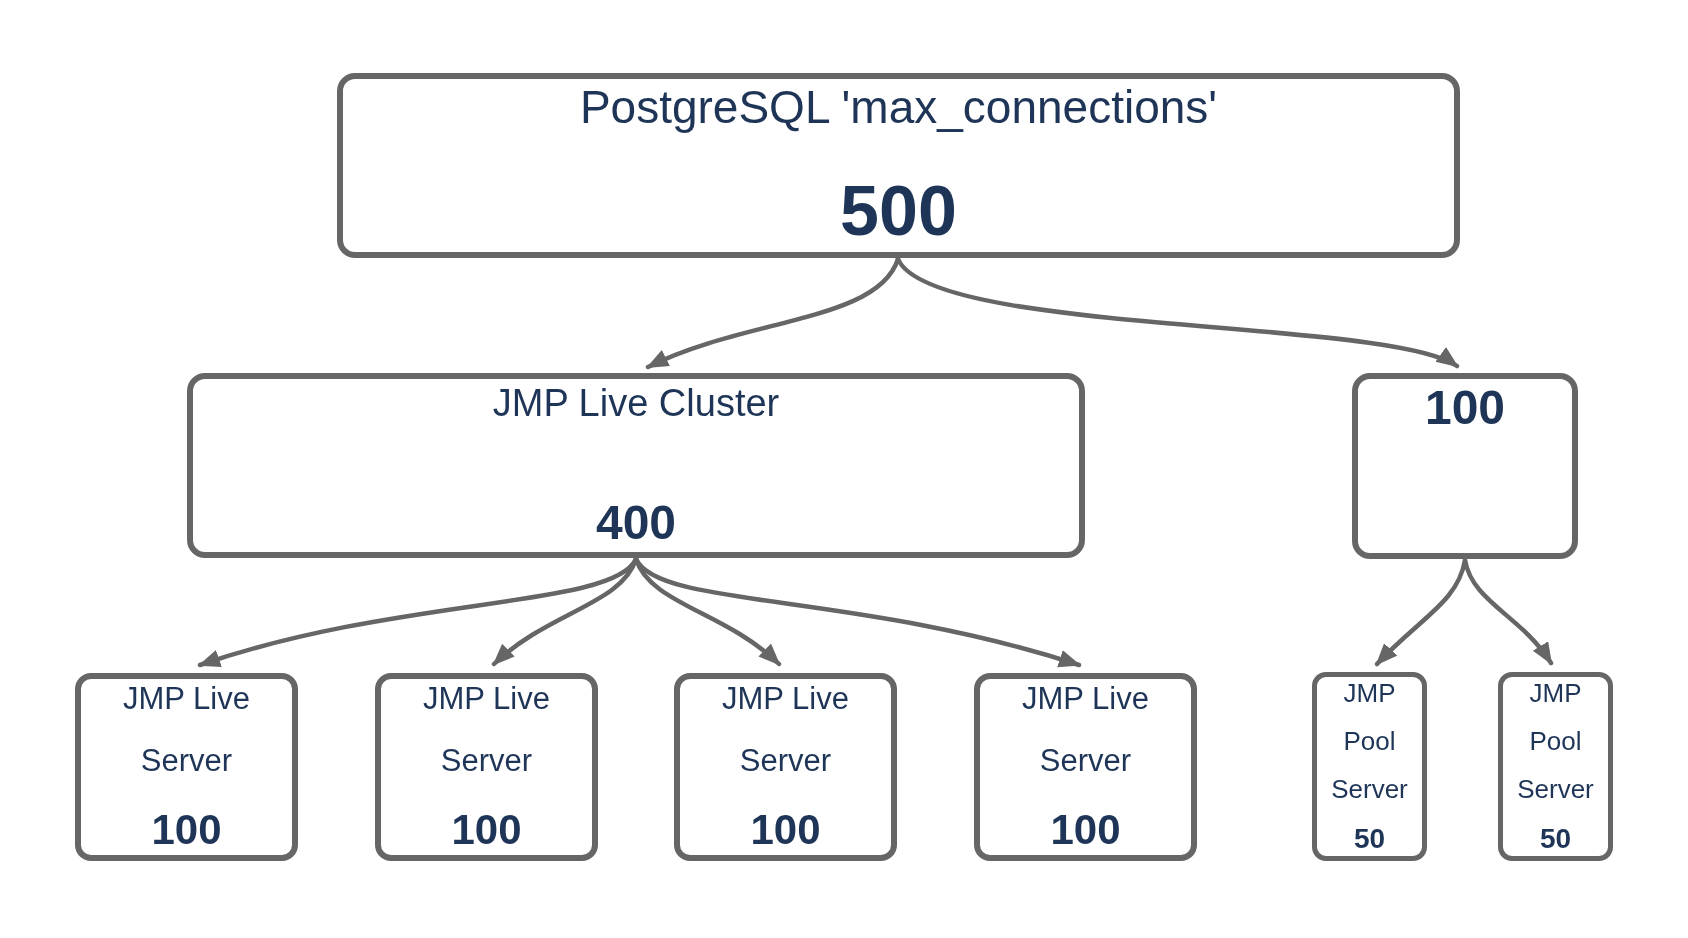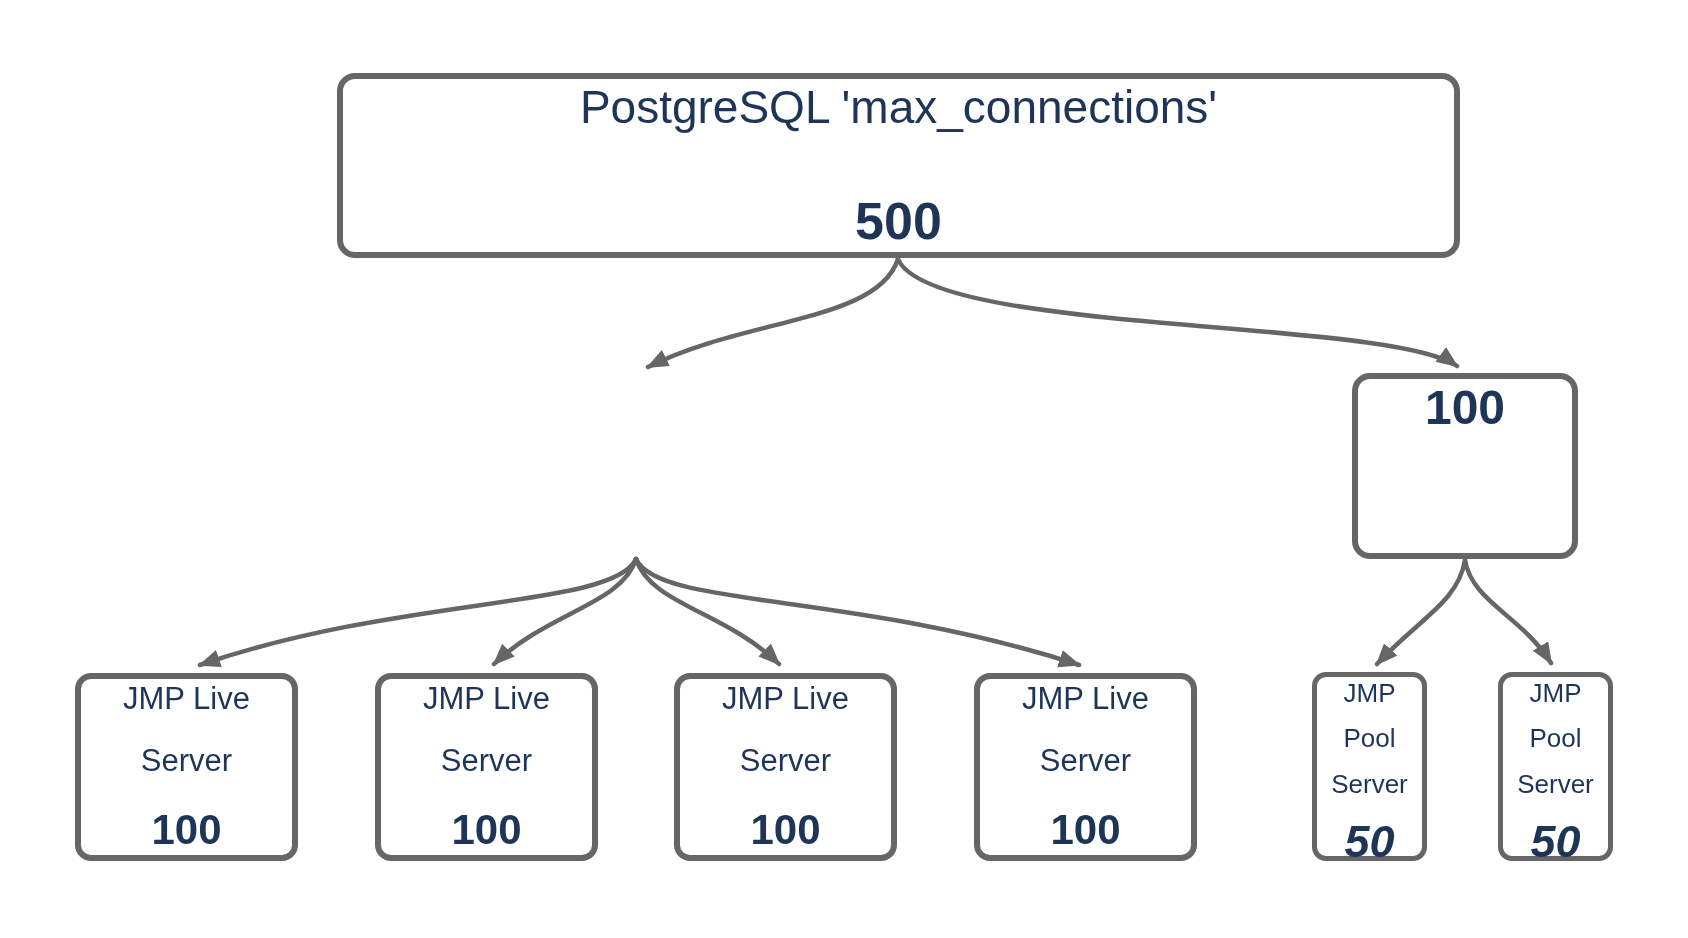--- a/index.html
+++ b/index.html
@@ -42,41 +42,41 @@
     flex-direction: column;
     align-items: center;
     justify-content: space-between;
     text-align: center;
   }
   .node .label { font-weight: 400; color: var(--text); }
   .node .value { font-weight: 700; color: var(--text); }
 
   .node-root   { left: 337px;  top: 73px;  width: 1123px; height: 185px; }
   .node-root .label { font-size: 46px; line-height: 1.25; }
-  .node-root .value { font-size: 52px; line-height: 1.2; margin-top: 32px; }
+  .node-root .value { font-size: 70px; line-height: 1.2; margin-top: 32px; }
 
   .node-cluster { left: 187px;  top: 373px; width: 898px;  height: 185px; }
   .node-cluster .label { font-size: 38px; line-height: 1.3; }
   .node-cluster .value { font-size: 48px; line-height: 1.2; }
 
   .node-pool    { left: 1352px; top: 373px; width: 226px;  height: 186px; }
   .node-pool .label { font-size: 38px; line-height: 1.3; }
   .node-pool .value { font-size: 48px; line-height: 1.2; }
 
   .node-ls { top: 673px; width: 223px; height: 188px; border-radius: 16px; gap: 8px; }
   .node-ls .label { font-size: 31px; line-height: 1.28; }
   .node-ls .value { font-size: 42px; line-height: 1.2; margin-top: 2px; }
   .node-ls1 { left: 75px; }
   .node-ls2 { left: 375px; }
   .node-ls3 { left: 674px; }
   .node-ls4 { left: 974px; }
 
   .node-ps { top: 672px; width: 115px; height: 189px; border-radius: 14px; border-width: 5px; gap: 12px; }
   .node-ps .label { font-size: 26px; line-height: 1.28; }
-  .node-ps .value { font-size: 45px; line-height: 1.2; margin-top: 2px; font-style: italic; }
+  .node-ps .value { font-size: 28px; line-height: 1.2; margin-top: 2px; }
   .node-ps1 { left: 1312px; }
   .node-ps2 { left: 1498px; }
 </style>
 </head>
 <body>
 
 <div class="canvas">
 
   <svg class="connectors" viewBox="0 0 1688 938" aria-hidden="true">
     <defs>
@@ -92,20 +92,24 @@
     <path class="edge" d="M 636 559 C 658 608, 856 592, 1079 665" marker-end="url(#ah)"></path>
     <path class="edge" d="M 1465 560 C 1458 602, 1420 618, 1377 664" marker-end="url(#ah)"></path>
     <path class="edge" d="M 1465 560 C 1472 602, 1522 616, 1551 663" marker-end="url(#ah)"></path>
   </svg>
 
   <div class="node node-root">
     <div class="label">PostgreSQL 'max_connections'</div>
     <div class="value">500</div>
   </div>
 
+  <div class="node node-cluster">
+    <div class="label">JMP Live Cluster</div>
+    <div class="value">400</div>
+  </div>
 
   <div class="node node-pool">
     <div class="value">100</div>
   </div>
 
   <div class="node node-ls node-ls1">
     <div class="label">JMP Live</div>
     <div class="label">Server</div>
     <div class="value">100</div>
   </div>

